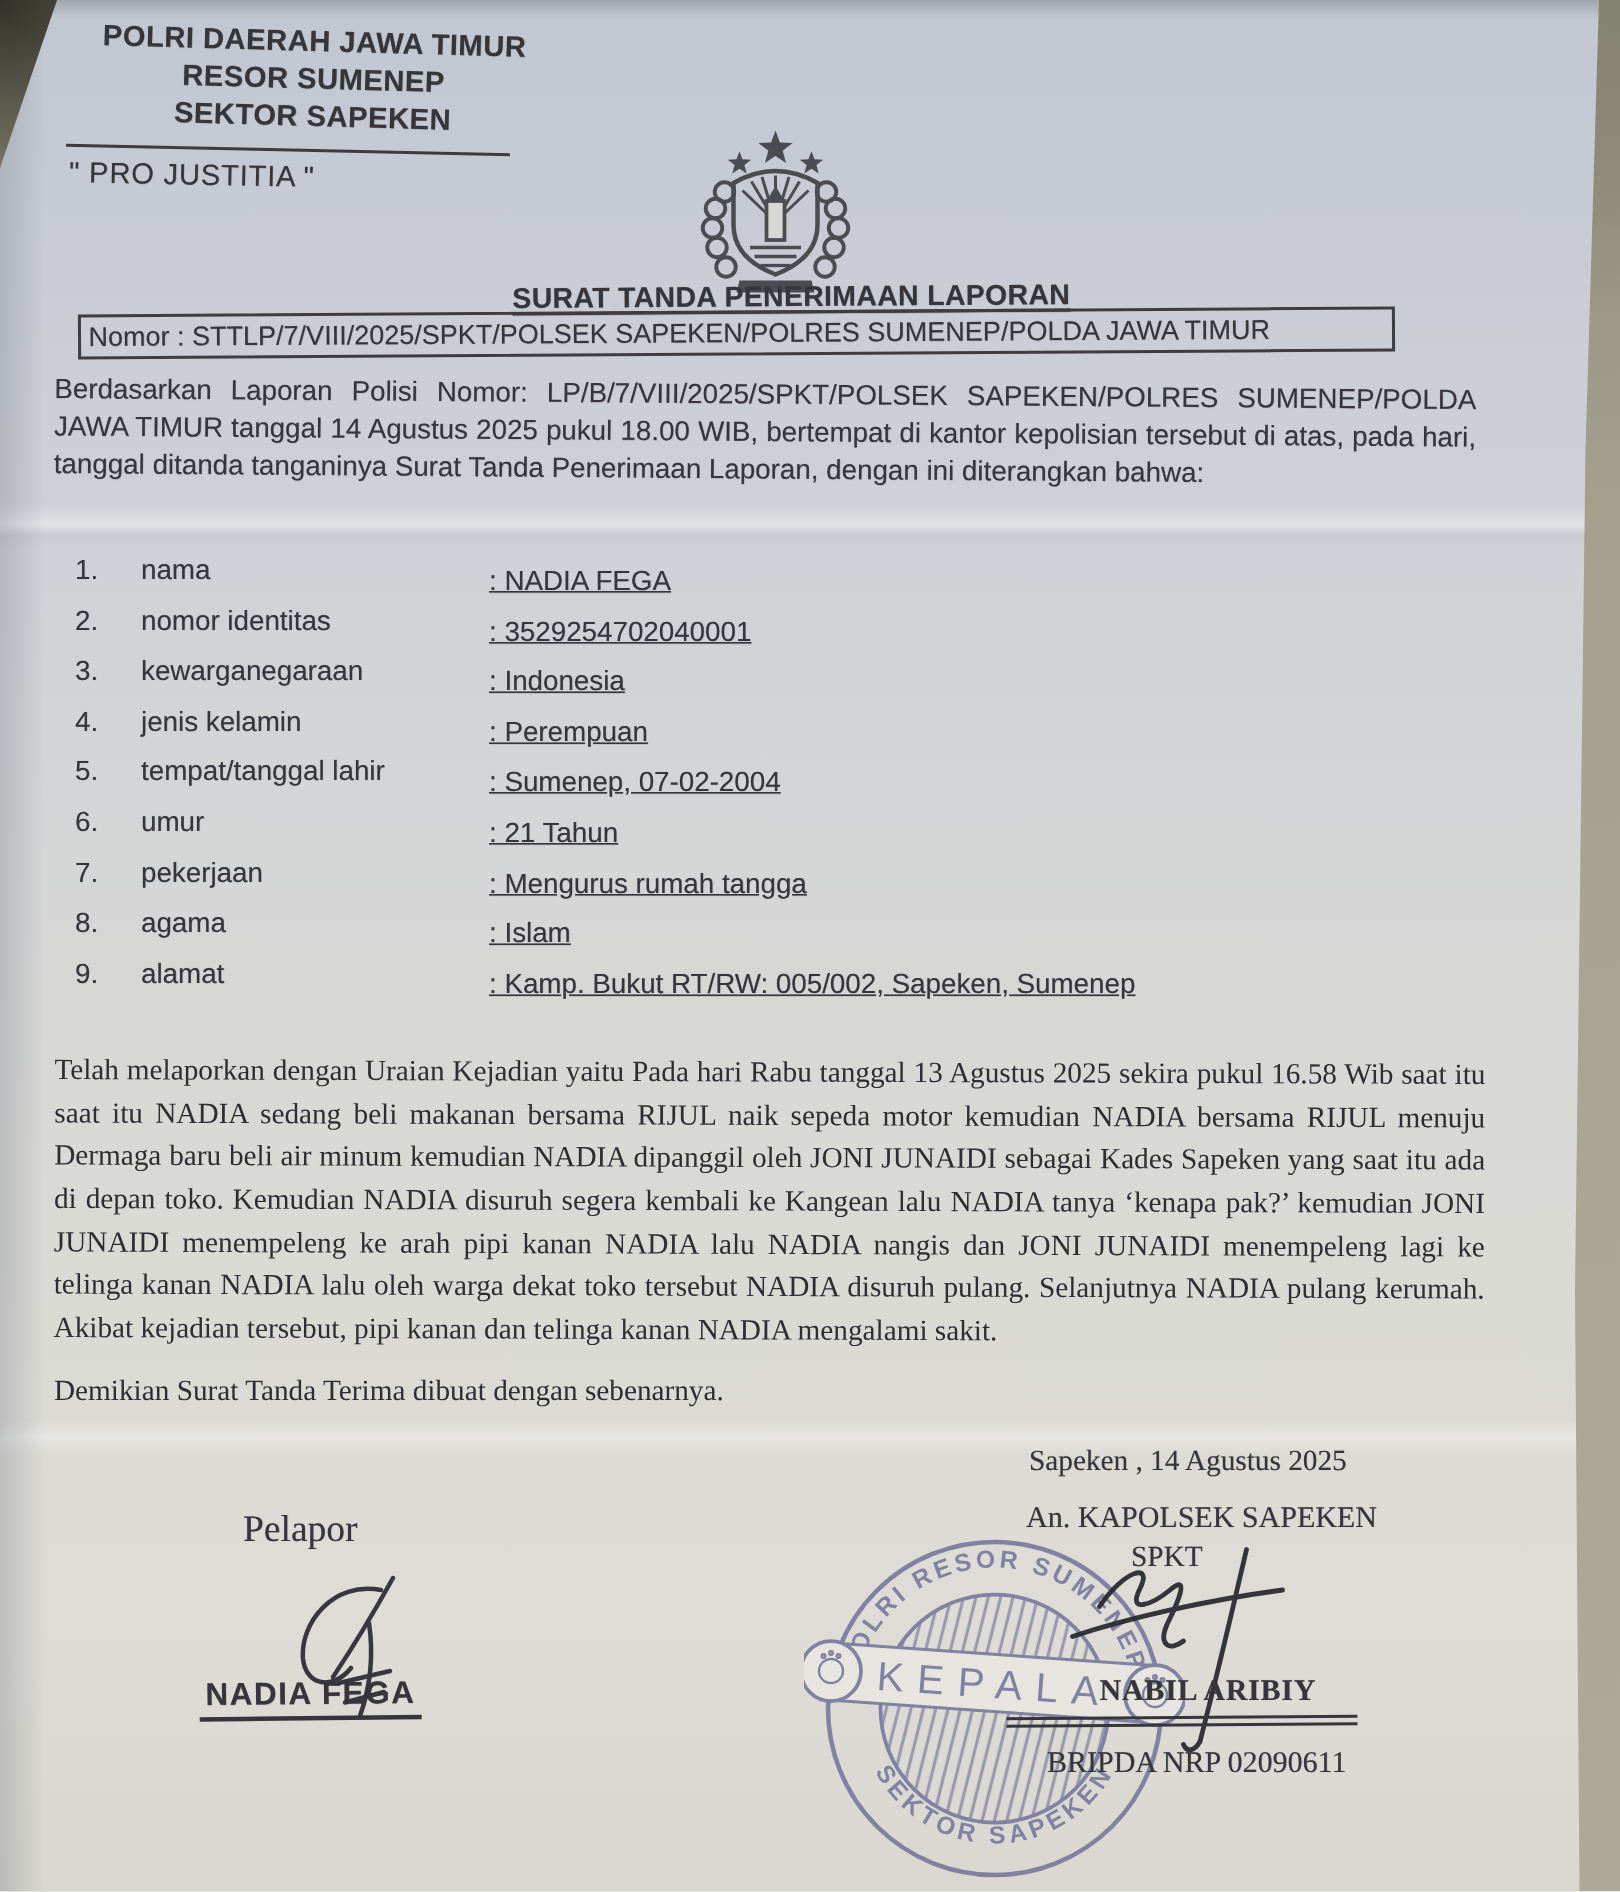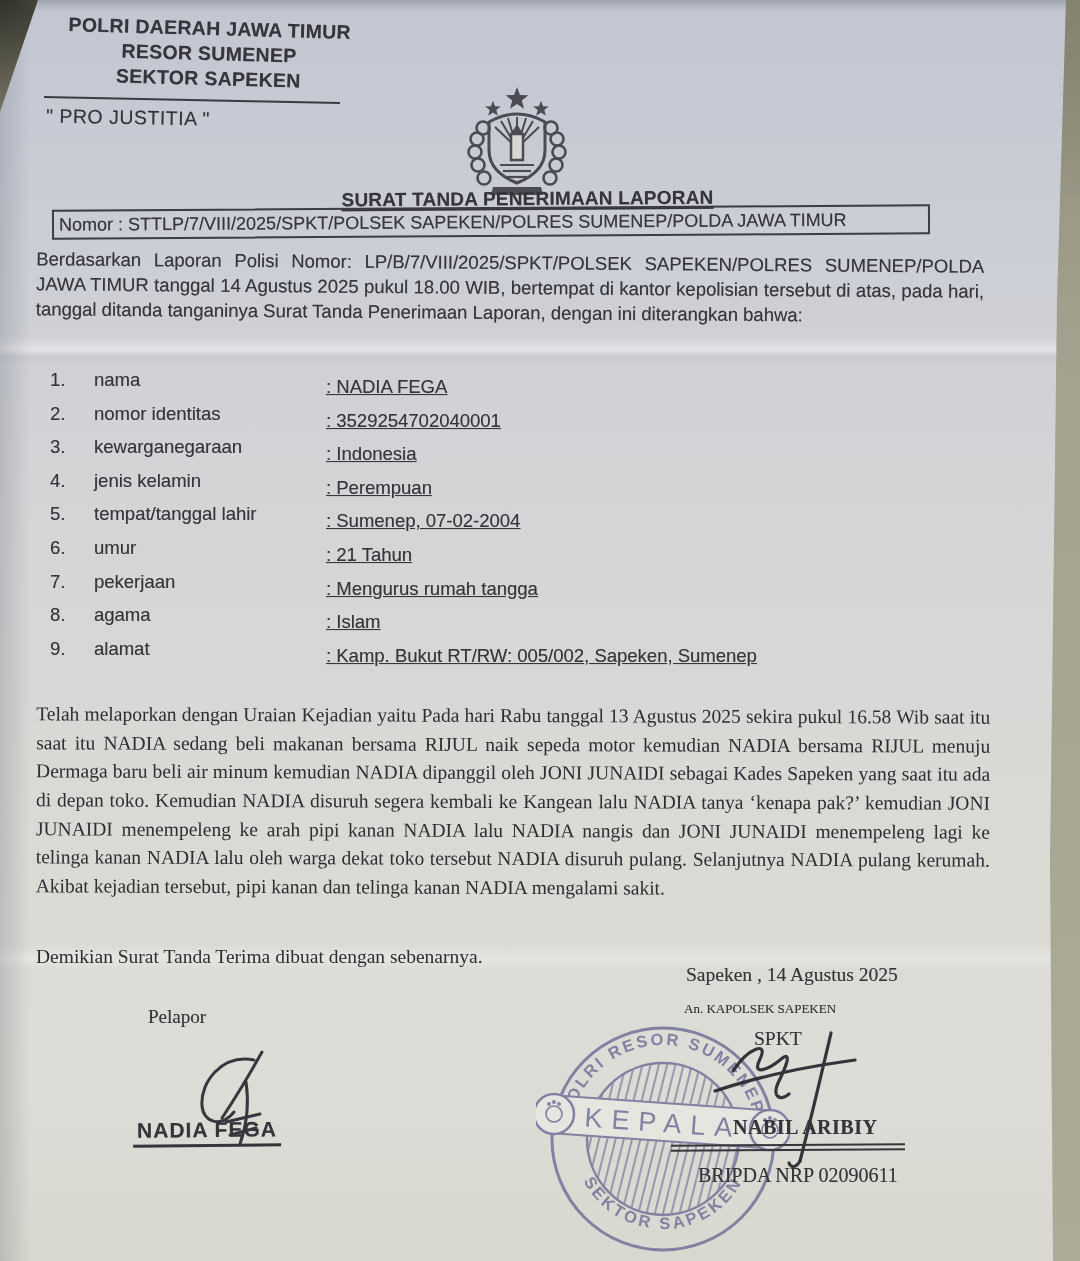--- a/index.html
+++ b/index.html
@@ -65,27 +65,27 @@
   .frow { display:grid; grid-template-columns:44px 232px 1fr; align-items:start; }
   .fval { position:relative; top:7px;text-decoration:underline; }
   .em { font-style:italic; }
   #redacted-box { display:inline-block; width:346px; height:23px; background:#f4f2ed;
     border-radius:3px; vertical-align:-5px; margin-left:8px;
     box-shadow:0 0 5px rgba(255,255,255,0.9); }
 
   
   #narrative { left:36px; top:702px; width:954px; font-size:19.5px; line-height:1.47;
     text-align:justify; color:#2d2d32; transform:rotate(0.2deg); }
-  #closing { left:36px; top:917px; font-size:19.5px; color:#2d2d32;margin-top:29px; }
+  #closing { left:36px; top:917px; font-size:19.5px; color:#2d2d32; }
 
   
   #place-date { left:686px; top:964px; font-size:19.5px; }
-  #an-kapolsek { left:684px; top:1001px; font-size:13px; }
+  #an-kapolsek { left:684px; top:1001px; font-size:20px; }
   #spkt { left:754px; top:1028px; font-size:19.5px; }
-  #pelapor { left:148px; top:1006px; font-size:19px; }
+  #pelapor { left:162px; top:1006px; font-size:25px; }
   #reporter-name { left:133px; top:1118px; font-size:21px; font-weight:600; letter-spacing:1px;
     border-bottom:3px solid #35353b; padding:0 4px 2px 4px; transform:rotate(-0.6deg); }
   #officer-name { left:733px; top:1116px; font-size:20px; font-weight:700; letter-spacing:0.5px; }
   #officer-underline { left:671px; top:1144px; width:234px; height:7px;
     border-top:2px solid #35353b; border-bottom:2px solid #35353b; transform:rotate(-0.4deg); }
   #officer-rank { left:698px; top:1153px; font-size:20px;margin-top:11px; }
 
   #stamp { left:536px; top:1012px; opacity:0.82; }
   #sig-right { left:703px; top:1015px; }
   #sig-left { left:182px; top:1038px; }

